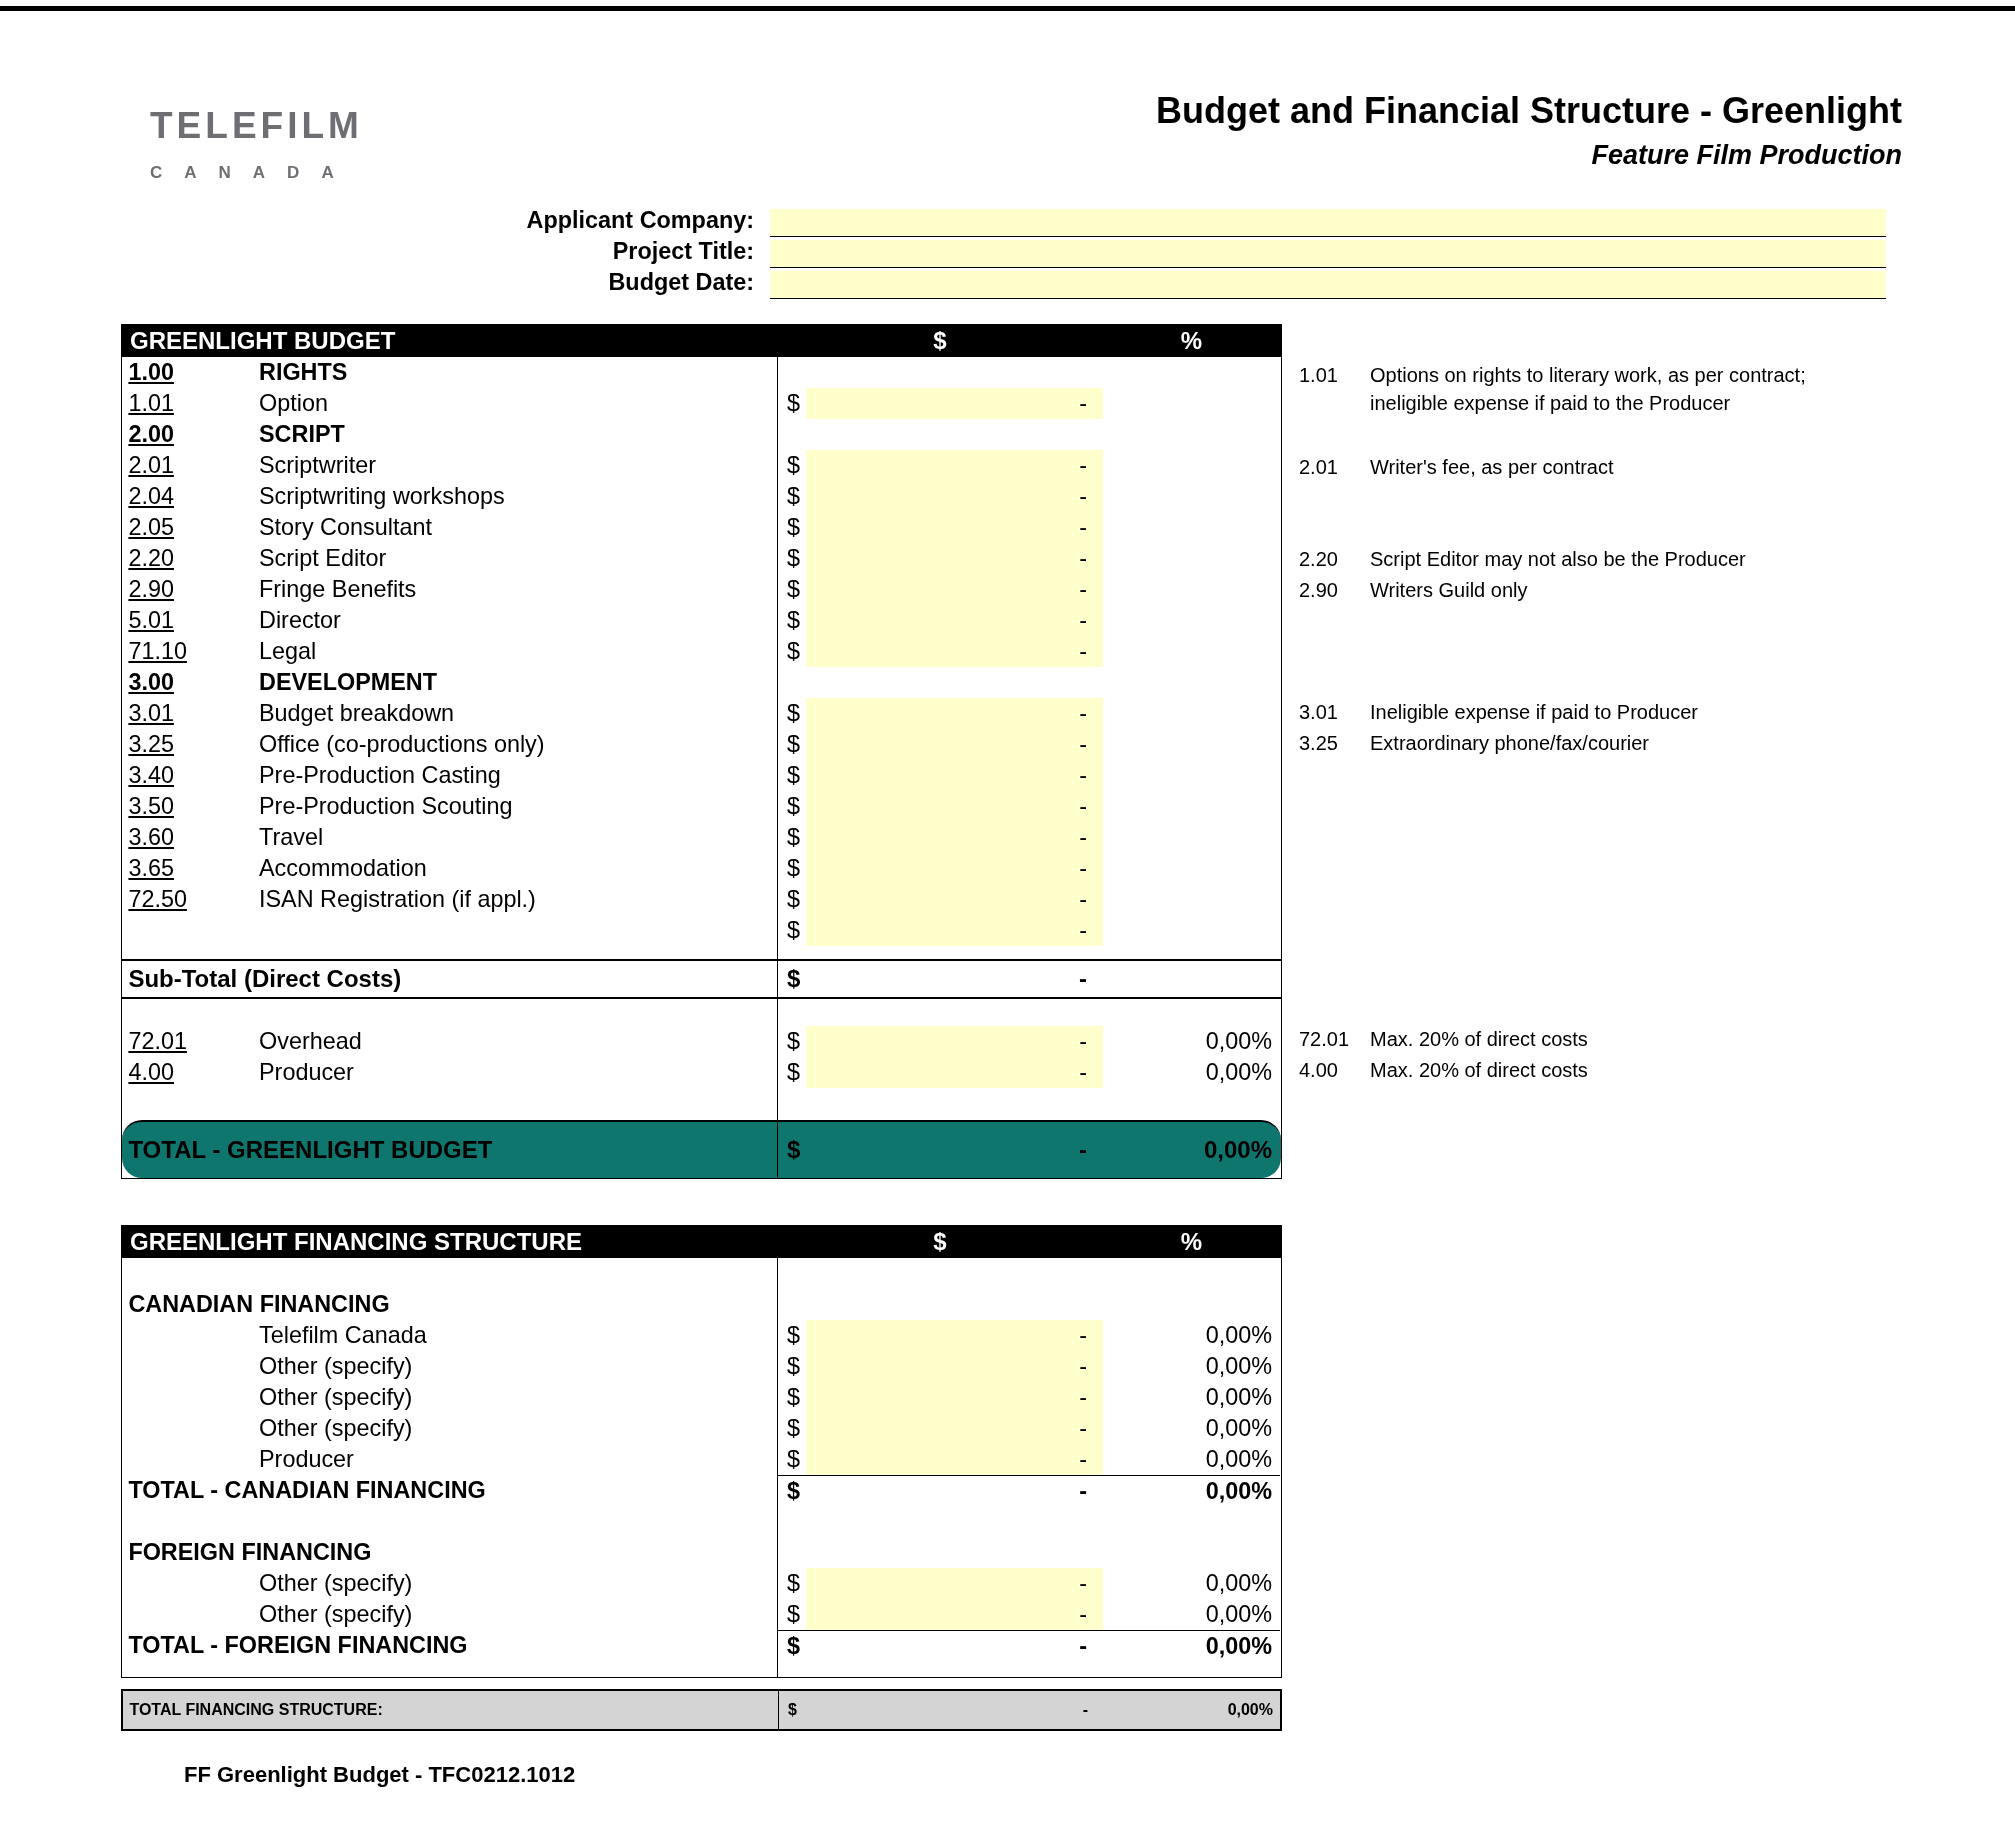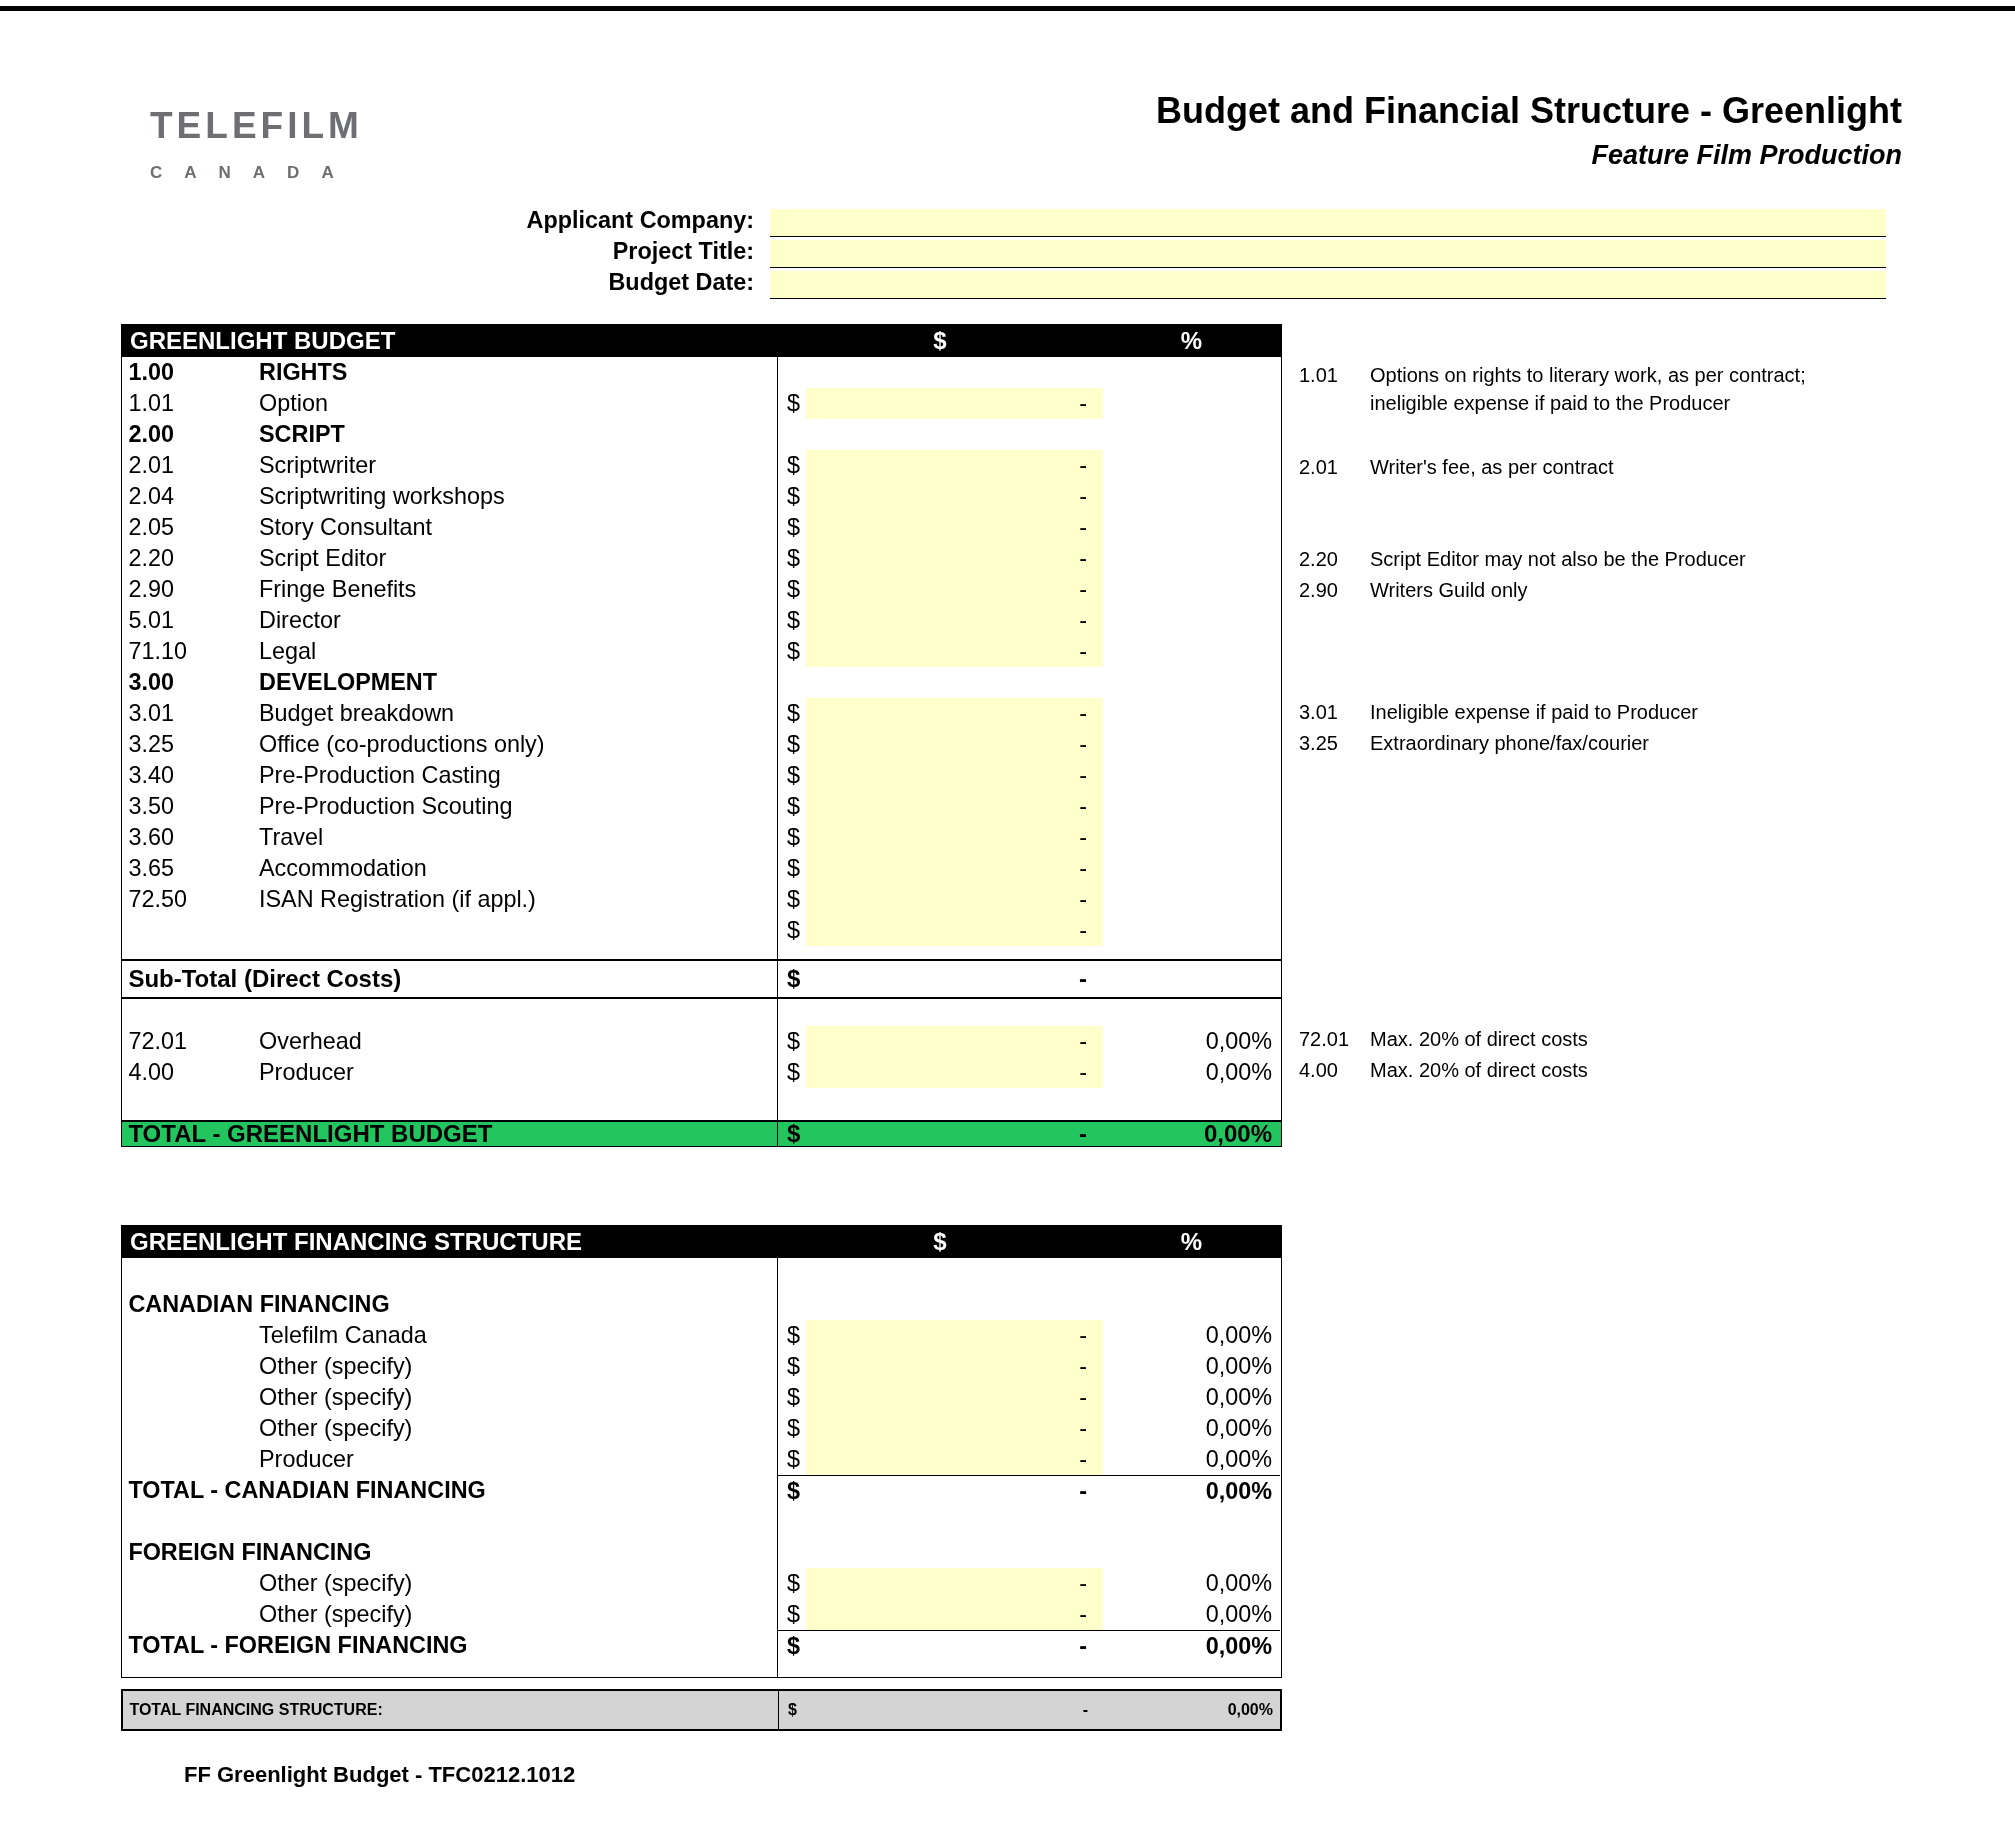--- a/index.html
+++ b/index.html
@@ -34,32 +34,32 @@
   .fin-table    { top: 1225px; }
 
   .tbl-header { height: 32px; background: #000; color: #fff; display: flex; font-weight: bold; font-size: 24px; }
   .h-title   { flex: 0 0 655px; display: flex; align-items: center; padding-left: 8px; }
   .h-dollar  { flex: 0 0 326px; display: flex; align-items: center; justify-content: center; }
   .h-percent { flex: 0 0 177px; display: flex; align-items: center; justify-content: center; }
 
   .trow { display: flex; height: 31px; font-size: 23.4px; }
   .trow.section { font-weight: bold; }
   .trow.sp16 { height: 13px; } .trow.sp34 { height: 27px; } .trow.sp40 { height: 32px; }
-  .c-code   { flex: 0 0 133px; display: flex; align-items: center; padding-left: 6.4px; }
+  .c-code   { flex: 0 0 133px; display: flex; align-items: center; padding-left: 6.4px; text-decoration: underline; }
   .c-label  { flex: 0 0 522px; display: flex; align-items: center; padding-left: 4px; white-space: nowrap; }
   .c-span   { flex: 0 0 655px; display: flex; align-items: center; padding-left: 6.4px; white-space: nowrap; }
   .c-dollar { flex: 0 0 29px;  display: flex; align-items: center; padding-left: 9px; border-left: 1.6px solid #000; }
   .c-amount { flex: 0 0 297px; display: flex; align-items: center; justify-content: flex-end; padding-right: 16px; }
   .c-amount.field { background: #ffffcc; }
   .c-percent { flex: 0 0 177px; display: flex; align-items: center; justify-content: flex-end; padding-right: 8px; }
   .tline { border-top: 1.6px solid #000; }
   .bold  { font-weight: bold; }
 
   .subtotal-row { display: flex; height: 40px; border-top: 2.4px solid #000; border-bottom: 2.4px solid #000; font-size: 24px; }
-  .total-row    { display: flex; height: 26px; background: #22c55e; border-top: 2.4px solid #000; font-size: 24px; }
+  .total-row    { display: flex; height: 58px; background: #0f766e; border-top: 2.4px solid #000; font-size: 24px; border-radius: 20px; }
   .grand-total  { position: absolute; left: 121px; top: 1689px; width: 1161px; height: 42px; border: 2.4px solid #000; background: #d4d4d4; display: flex; font-size: 16px; }
 
   
   .notes { position: absolute; left: 1299px; top: 0; width: 629px; }
   .note  { position: absolute; display: flex; align-items: flex-start; font-size: 20px; }
   .note-code { flex: 0 0 71px; line-height: 28px; }
   .note-text { display: block; }
   .note-line { display: block; line-height: 28px; white-space: nowrap; }
   .n1 { top: 361px; }  .n2 { top: 453px; }  .n3 { top: 545px; }  .n4 { top: 576px; }
   .n5 { top: 698px; }  .n6 { top: 729px; }  .n7 { top: 1025px; } .n8 { top: 1056px; }

